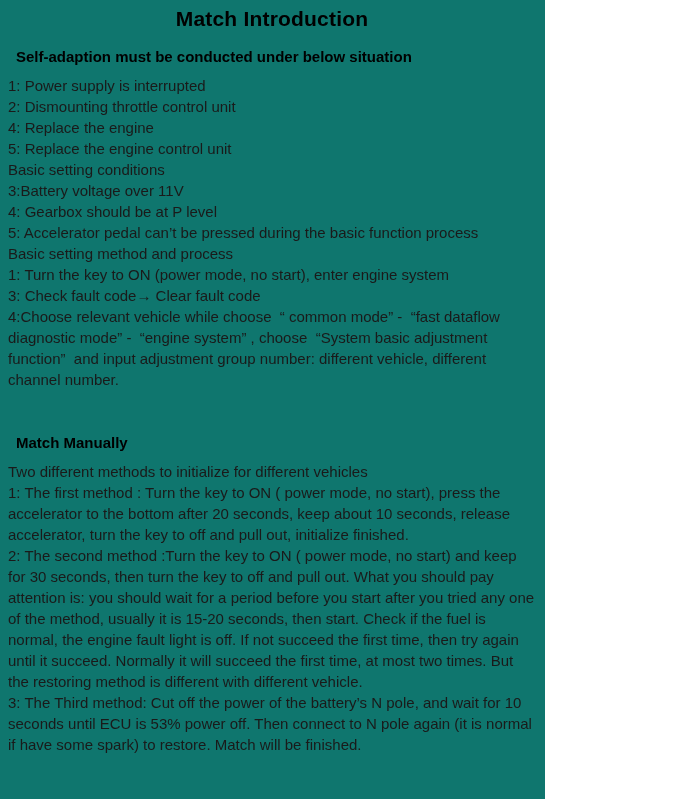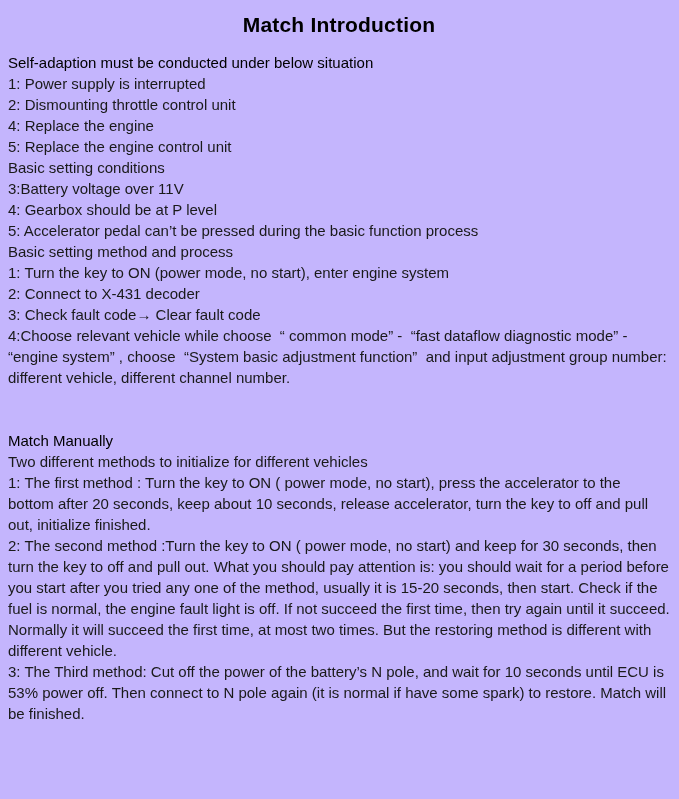--- a/index.html
+++ b/index.html
@@ -9,37 +9,37 @@
   }
   body {
     width: 679px;
     height: 799px;
     font-family: "Liberation Sans", "DejaVu Sans", sans-serif;
     color: #1a1a1a;
     overflow: hidden;
   }
   .page {
     box-sizing: border-box;
-    width: 679px;
+    width: 545px;
     height: 799px;
-    padding: 11px 9px 0 8px;
-    background: #c4b5fd;
+    padding: 5px 9px 0 8px;
+    background: #0f766e;
   }
   .doc-title {
     margin: 2px 0 15px 0;
     text-align: center;
     font-size: 21px;
     font-weight: 700;
     color: #000000;
     letter-spacing: 0.2px;
   }
   .section-heading {
-    margin: 0;
+    margin: 8px;
     font-size: 15px;
-    font-weight: 400;
+    font-weight: 700;
     line-height: 21px;
     color: #000000;
   }
   .text-line {
     margin: 0;
     font-size: 15px;
     font-weight: 400;
     line-height: 21px;
     white-space: pre-wrap;
   }
@@ -62,21 +62,20 @@
     <p class="text-line">1: Power supply is interrupted</p>
     <p class="text-line">2: Dismounting throttle control unit</p>
     <p class="text-line">4: Replace the engine</p>
     <p class="text-line">5: Replace the engine control unit</p>
     <p class="text-line">Basic setting conditions</p>
     <p class="text-line">3:Battery voltage over 11V</p>
     <p class="text-line">4: Gearbox should be at P level</p>
     <p class="text-line">5: Accelerator pedal can’t be pressed during the basic function process</p>
     <p class="text-line">Basic setting method and process</p>
     <p class="text-line">1: Turn the key to ON (power mode, no start), enter engine system</p>
-    <p class="text-line">2: Connect to X-431 decoder</p>
     <p class="text-line">3: Check fault code→ Clear fault code</p>
     <p class="text-line">4:Choose relevant vehicle while choose  “ common mode” -  “fast dataflow diagnostic mode” -  “engine system” , choose  “System basic adjustment function”  and input adjustment group number: different vehicle, different channel number.</p>
   </div>
 
   <div class="section section-second">
     <h2 class="section-heading">Match Manually</h2>
     <p class="text-line">Two different methods to initialize for different vehicles</p>
     <p class="text-line">1: The first method : Turn the key to ON ( power mode, no start), press the accelerator to the bottom after 20 seconds, keep about 10 seconds, release accelerator, turn the key to off and pull out, initialize finished.</p>
     <p class="text-line">2: The second method :Turn the key to ON ( power mode, no start) and keep for 30 seconds, then turn the key to off and pull out. What you should pay attention is: you should wait for a period before you start after you tried any one of the method, usually it is 15-20 seconds, then start. Check if the fuel is normal, the engine fault light is off. If not succeed the first time, then try again until it succeed. Normally it will succeed the first time, at most two times. But the restoring method is different with different vehicle.</p>
     <p class="text-line">3: The Third method: Cut off the power of the battery’s N pole, and wait for 10 seconds until ECU is 53% power off. Then connect to N pole again (it is normal if have some spark) to restore. Match will be finished.</p>

